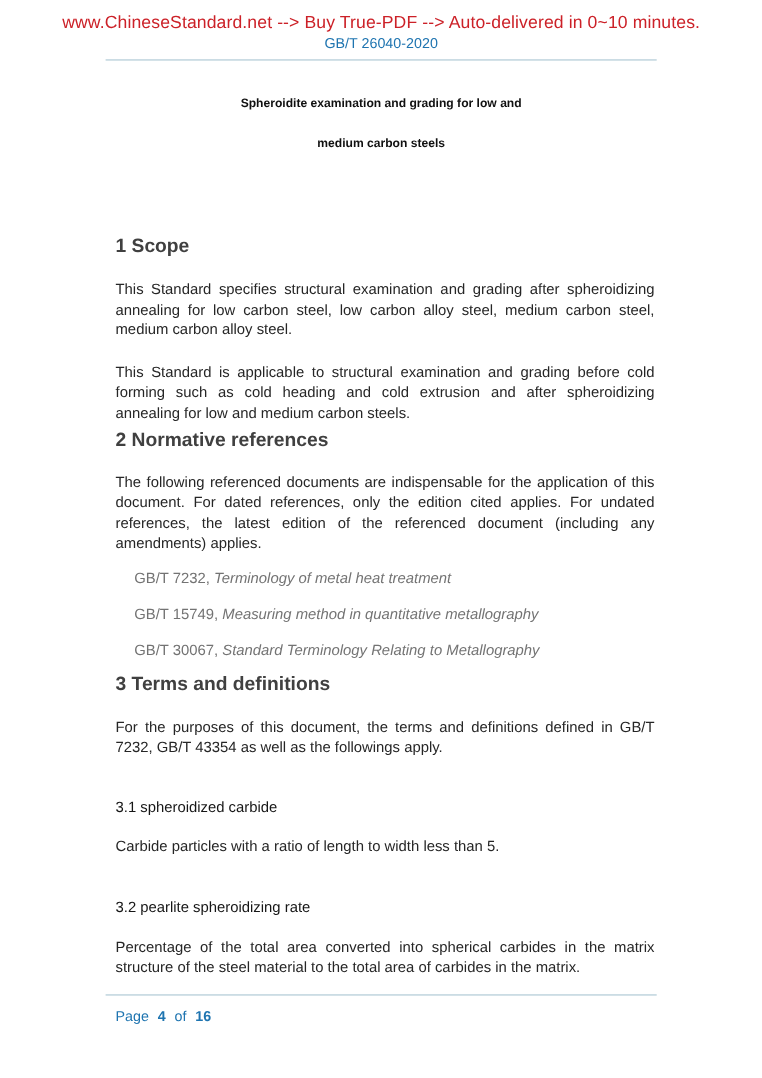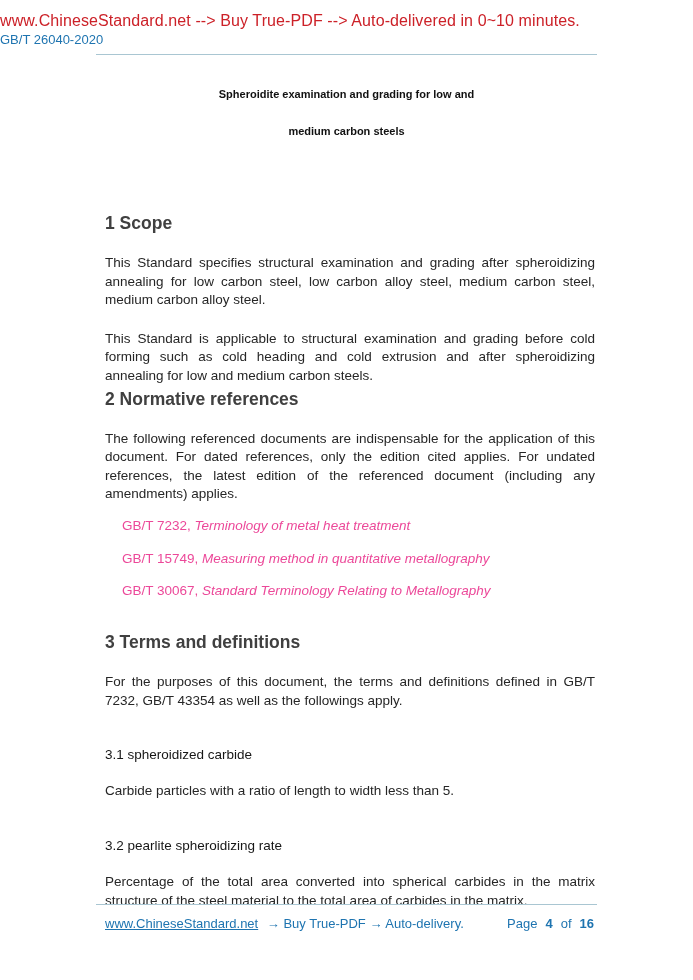--- a/index.html
+++ b/index.html
@@ -11,21 +11,21 @@
     color: #232323;
     position: relative;
     overflow: hidden;
   }
   .page {
     position: relative;
     width: 693px;
     height: 980px;
   }
   
-  .header { text-align: left; padding-top: 12px; }
+  .header { text-align: center; padding-top: 12px; }
   .banner {
     color: #cc2128;
     font-size: 16px;
     letter-spacing: 0.1px;
   }
   .std-code {
     color: #1e74b0;
     font-size: 13px;
     margin-top: 2px;
   }
@@ -49,33 +49,33 @@
     width: 490px;
     margin-left: 105px;
   }
   .section-heading {
     font-size: 17.5px;
     font-weight: bold;
     color: #404040;
   }
   .h-scope { margin-top: 63px; }
   .h-normative { margin-top: 3px; }
-  .h-terms { margin-top: 32px; }
+  .h-terms { margin-top: 11px; }
   .para {
     font-size: 13.5px;
     line-height: 18.6px;
     text-align: justify;
     margin-top: 20px;
     color: #262626;
   }
   .ref-line {
     font-size: 13.5px;
     margin-top: 13.5px;
     padding-left: 17px;
-    color: #ec4899;
+    color: #737373;
     line-height: 18.6px;
   }
   .ref-line:first-of-type { margin-top: 20px; }
   .ref-title { font-style: italic; }
   .term-head {
     font-size: 13.5px;
     font-weight: normal;
     margin-top: 37px;
     color: #161616;
   }
@@ -157,23 +157,19 @@
     <p class="para">Carbide particles with a ratio of length to width less than 5.</p>
 
     <div class="term-head">3.2 pearlite spheroidizing rate</div>
     <p class="para">Percentage of the total area converted into spherical carbides in the matrix structure of the steel material to the total area of carbides in the matrix.</p>
 
   </div>
 
   <div class="footer">
     <div class="footer-divider"></div>
     <div class="footer-row">
-      <div class="footer-left">
-        <a class="footer-link">www.ChineseStandard.net</a>
-        <span class="footer-mid">→ Buy True-PDF → Auto-delivery.</span>
-      </div>
       <div class="page-info">
         <span>Page</span><span class="pg-sep"></span><b>4</b><span class="pg-sep"></span><span>of</span><span class="pg-sep"></span><b>16</b>
       </div>
     </div>
   </div>
 
 </div>
 
 </body></html>

